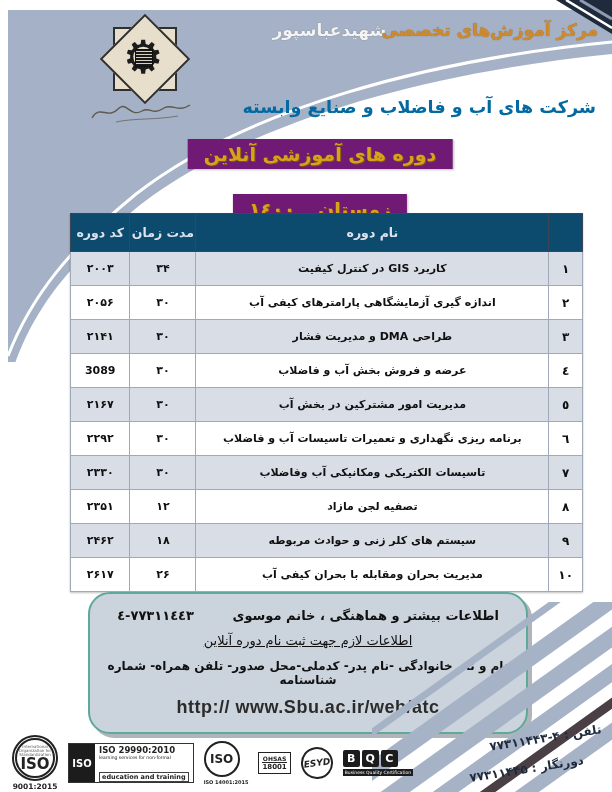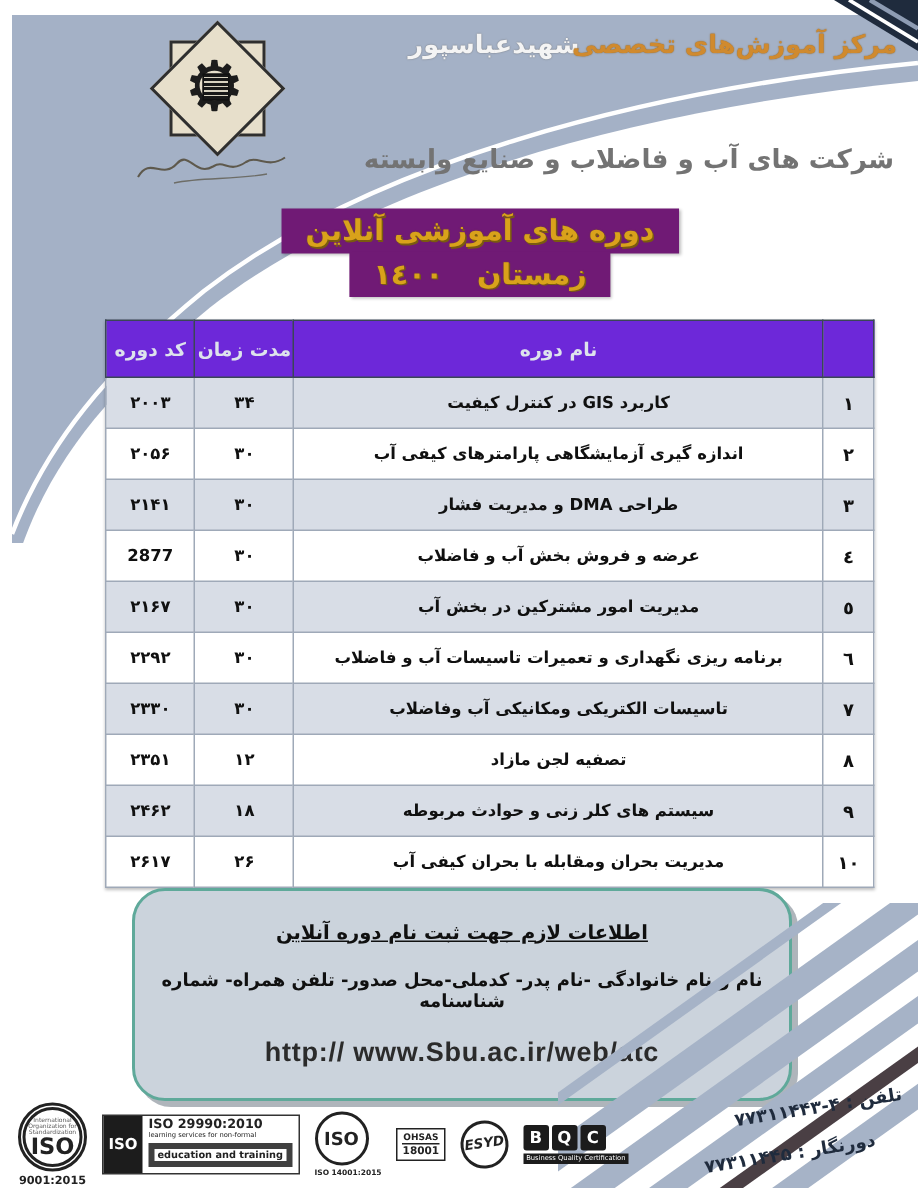--- a/index.html
+++ b/index.html
@@ -26,42 +26,42 @@
     background-image:repeating-linear-gradient(0deg,#181818 0 2px,#d8d2c0 2px 3px);border:1px solid #111;}
   .signature-svg{position:absolute;left:86px;top:96px;width:110px;height:30px;}
   
   .uniseal{position:absolute;left:8px;top:90px;width:68px;height:80px;border:3px solid #a79a80;
     outline:1px solid #a79a80;outline-offset:-7px;color:#a39678;text-align:center;
     display:flex;flex-direction:column;justify-content:center;font-weight:700;direction:rtl;}
   .uniseal .l{font-size:13px;line-height:1.15;letter-spacing:1px;}
   .uniseal .y{font-size:7px;margin-top:2px;}
   
   .subheading{position:absolute;top:78px;right:16px;direction:rtl;font-size:11.5px;font-weight:700;color:#111;}
-  .mainheading{position:absolute;top:97px;right:16px;direction:rtl;font-size:17.5px;font-weight:700;color:#737373;}
+  .mainheading{position:absolute;top:97px;right:16px;direction:rtl;font-size:17.5px;font-weight:700;color:#0369a1;}
   .chip{position:absolute;left:50%;transform:translateX(-50%);margin-left:14px;background:#701a75;
     padding:4px 16px;direction:rtl;font-weight:700;font-size:19px;color:#d9a21b;white-space:nowrap;
     text-shadow:0 0 1px #7a5c10,1px 1px 0 #7a5c10;box-shadow:1px 1px 2px rgba(0,0,0,.25);}
   .chip.one{top:139px;}
-  .chip.two{top:168px;word-spacing:16px;}
+  .chip.two{top:194px;word-spacing:16px;}
   
   .course-table{position:absolute;left:70px;top:213px;width:513px;border-collapse:collapse;direction:rtl;
     box-shadow:0 1px 2px rgba(0,0,0,.25);}
-  .course-table th{background:#6d28d9;color:#dde3ec;font-size:12.5px;font-weight:700;height:35px;border:1px solid #3a4656;}
+  .course-table th{background:#0c4a6e;color:#dde3ec;font-size:12.5px;font-weight:700;height:35px;border:1px solid #3a4656;}
   .course-table td{height:33px;font-size:11px;font-weight:700;color:#101010;text-align:center;border:1px solid #9fa9b8;padding:0 4px;}
   .course-table tbody tr:nth-child(odd){background:#d8dde6;}
   .course-table tbody tr:nth-child(even){background:#ffffff;}
   .course-table .no{font-size:12px;width:25px;}
   
   .contact{position:absolute;left:88px;top:592px;width:440px;height:142px;background:#cbd3dc;
     border:2px solid #5fa99a;border-radius:22px;box-shadow:4px 4px 0 rgba(110,120,132,.55);
     display:flex;flex-direction:column;justify-content:space-evenly;align-items:center;
     direction:rtl;text-align:center;padding:4px 10px;box-sizing:border-box;}
   .contact .c1{font-size:13px;font-weight:700;color:#101010;}
   .contact .c1 .num{margin-right:34px;font-weight:700;}
-  .contact .c2{font-size:13px;font-weight:700;color:#101010;text-decoration:underline;}
+  .contact .c2{font-size:13px;font-weight:400;color:#101010;text-decoration:underline;}
   .contact .c3{font-size:12px;font-weight:700;color:#101010;}
   .contact .c4{font-size:18px;font-weight:700;color:#2b2b2b;direction:ltr;font-family:"Liberation Sans",sans-serif;letter-spacing:.5px;text-decoration:none;}
   
   .stripes-svg{position:absolute;right:0;bottom:0;width:240px;height:190px;}
   .sidephone{position:absolute;direction:rtl;font-size:12px;font-weight:700;color:#1f2b3d;transform:rotate(-9deg);white-space:nowrap;}
   .sidephone.tel{right:10px;top:731px;}
   .sidephone.fax{right:28px;top:762px;}
   .sidephone .num{unicode-bidi:bidi-override;}
   
   .isoRow{position:absolute;left:12px;top:736px;height:54px;display:flex;align-items:center;gap:10px;color:#222;}
@@ -69,21 +69,21 @@
   .circle{border:2.5px solid #222;border-radius:50%;display:flex;flex-direction:column;align-items:center;justify-content:center;box-sizing:border-box;}
   .iso9001 .circle{width:46px;height:46px;border-style:double;border-width:5px;}
   .iso9001 .ring{font-size:4px;line-height:1;opacity:.75;}
   .iso9001 .big{font-size:15px;font-weight:800;line-height:1;}
   .iso9001 .sub{font-size:7.5px;font-weight:800;margin-top:1px;}
   .iso29990{border:1px solid #333;display:flex;align-items:stretch;height:38px;}
   .iso29990 .blk{background:#1c1c1c;color:#fff;width:26px;display:flex;align-items:center;justify-content:center;font-weight:800;font-size:10px;}
   .iso29990 .txt{padding:2px 4px;display:flex;flex-direction:column;justify-content:flex-start;text-align:left;}
   .iso29990 .t1{font-size:8.5px;font-weight:800;line-height:1.1;}
   .iso29990 .t2{font-size:4.5px;line-height:1.2;}
-  .iso29990 .t3{border:4px solid #404040;font-size:6.5px;font-weight:700;padding:0 2px;margin-top:1px;}
+  .iso29990 .t3{border:1px solid #404040;font-size:6.5px;font-weight:700;padding:0 2px;margin-top:11px;}
   .iso14001 .circle{width:36px;height:36px;}
   .iso14001 .big{font-size:12px;font-weight:800;line-height:1;}
   .iso14001 .sub{font-size:5px;font-weight:700;margin-top:2px;}
   .ohsas{border:1.5px solid #222;padding:2px 3px;}
   .ohsas .t1{font-size:6px;font-weight:800;}
   .ohsas .t2{font-size:7px;font-weight:800;border-top:1px solid #222;}
   .esyd .circle{width:32px;height:32px;transform:rotate(-8deg);}
   .esyd .big{font-style:italic;font-weight:800;font-size:9px;}
   .bqc .letters{display:flex;gap:2px;}
   .bqc .sq{width:17px;height:17px;background:#1c1c1c;color:#fff;font-weight:800;font-size:11px;display:flex;align-items:center;justify-content:center;border-radius:2px;}
@@ -157,21 +157,21 @@
       <tr>
           <td class="no">۳</td>
           <td>طراحی DMA و مدیریت فشار</td>
           <td>۳۰</td>
           <td>۲۱۴۱</td>
         </tr>
       <tr>
           <td class="no">٤</td>
           <td>عرضه و فروش بخش آب و فاضلاب</td>
           <td>۳۰</td>
-          <td>2877</td>
+          <td>3089</td>
         </tr>
       <tr>
           <td class="no">٥</td>
           <td>مدیریت امور مشترکین در بخش آب</td>
           <td>۳۰</td>
           <td>۲۱۶۷</td>
         </tr>
       <tr>
           <td class="no">٦</td>
           <td>برنامه ریزی نگهداری و تعمیرات تاسیسات آب و فاضلاب</td>
@@ -199,20 +199,24 @@
       <tr>
           <td class="no">۱۰</td>
           <td>مدیریت بحران ومقابله با بحران کیفی آب</td>
           <td>۲۶</td>
           <td>۲۶۱۷</td>
         </tr>
     </tbody>
   </table>
 
   <div class="contact">
+    <div class="c1">
+      <span>اطلاعات بیشتر و هماهنگی ، خانم موسوی</span>
+      <span class="num" dir="ltr">٧٧٣١١٤٤٣-٤</span>
+    </div>
     <div class="c2">اطلاعات لازم جهت ثبت نام دوره آنلاین</div>
     <div class="c3">نام و نام خانوادگی -نام پدر- کدملی-محل صدور- تلفن همراه- شماره شناسنامه</div>
     <a class="c4" href="#">http:// www.Sbu.ac.ir/web/atc</a>
   </div>
 
   <svg class="stripes-svg" viewBox="0 0 240 190">
     <line x1="-30" y1="152" x2="250" y2="-48" stroke="#a6b3c7" stroke-width="7"></line>
     <line x1="-30" y1="190" x2="250" y2="-10" stroke="#a6b3c7" stroke-width="17"></line>
     <line x1="-30" y1="228" x2="250" y2="28" stroke="#a6b3c7" stroke-width="17"></line>
     <line x1="-30" y1="264" x2="250" y2="64" stroke="#a6b3c7" stroke-width="15"></line>

